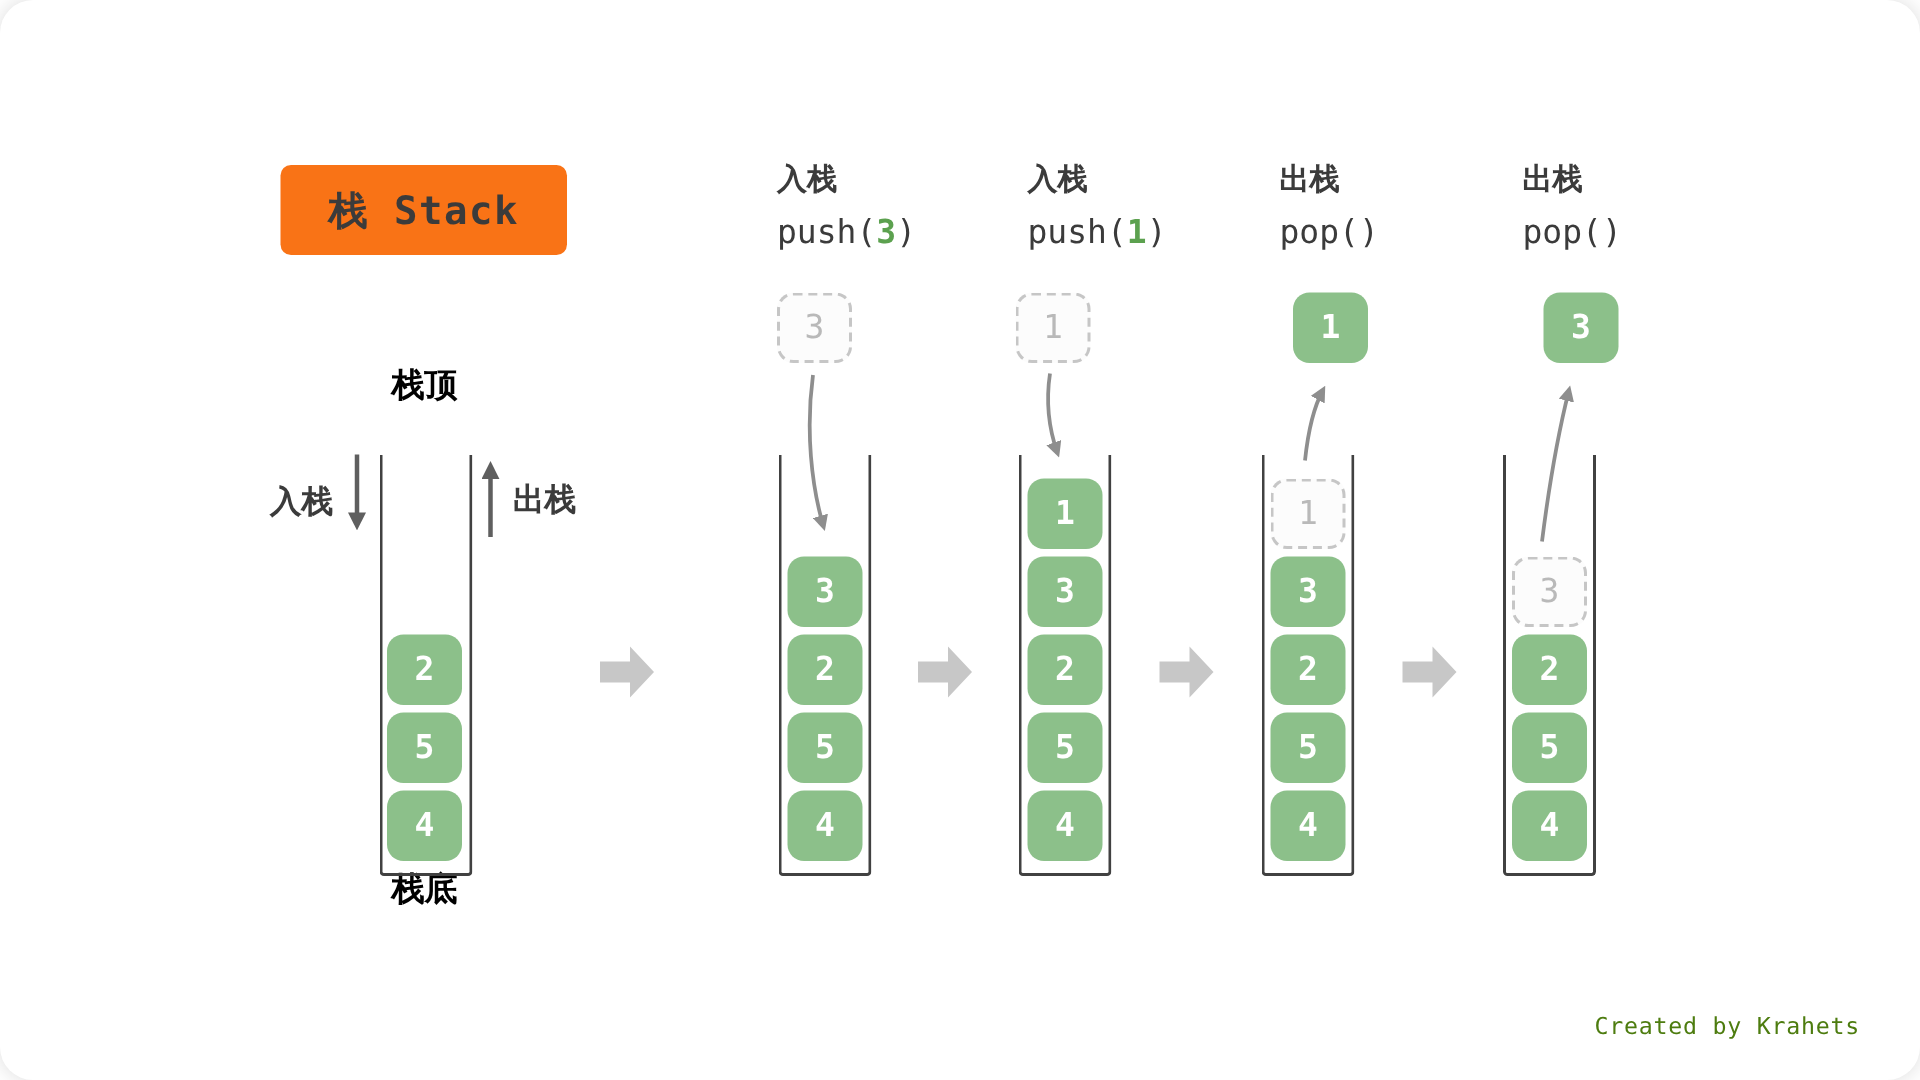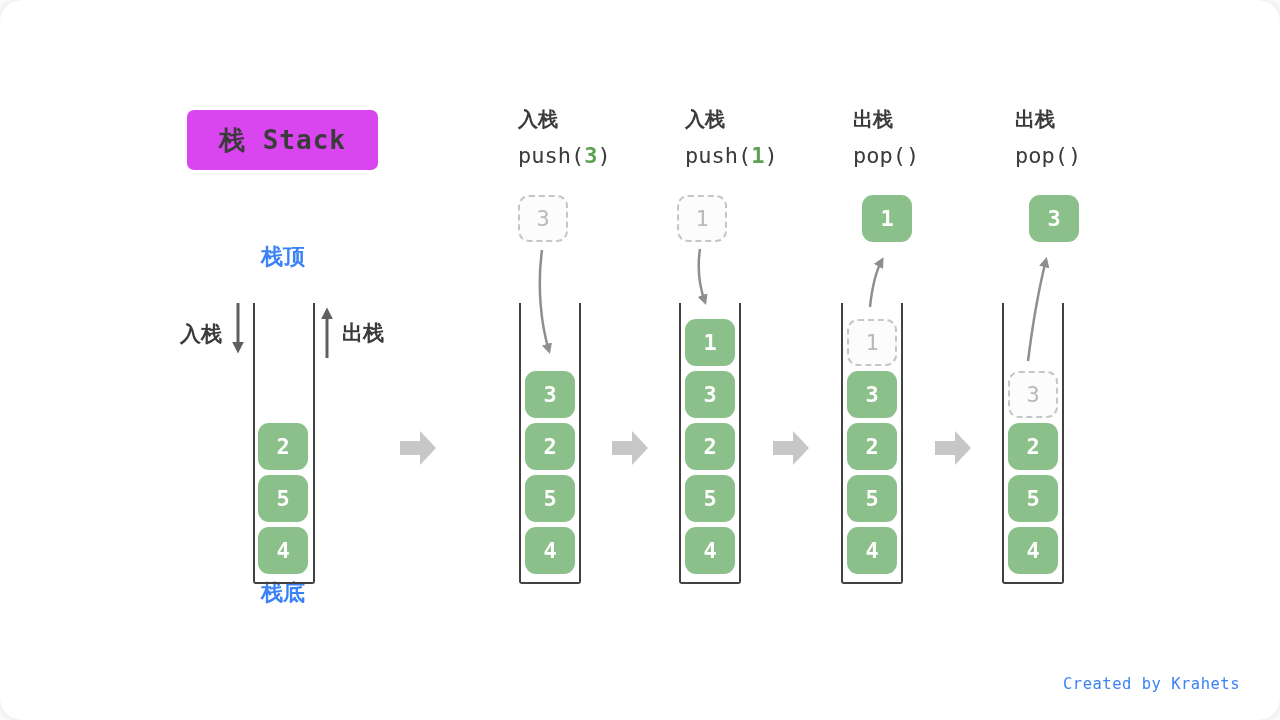--- a/index.html
+++ b/index.html
@@ -7,31 +7,31 @@
   .scene {
     position:relative; width:1280px; height:720px;
     font-family:"DejaVu Sans", sans-serif; overflow:hidden;
   }
   .card {
     position:absolute; inset:0; background:#ffffff;
     border-radius:22px; box-shadow:0 0 14px rgba(0,0,0,0.14);
   }
   .title-badge {
     position:absolute; left:187px; top:110px; width:191px; height:60px;
-    background:#d946ef; border-radius:7px;
+    background:#f97316; border-radius:7px;
     display:flex; align-items:center; justify-content:center;
     font-family:"DejaVu Sans Mono", monospace; font-size:26px; font-weight:600;
     color:#3b3b3b; letter-spacing:1px;
   }
   .side-label {
     position:absolute; font-size:21px; font-weight:bold; color:#3b3b3b;
   }
   .center-label {
     position:absolute; width:100px; text-align:center;
-    font-size:22px; font-weight:bold; color:#3b82f6;
+    font-size:22px; font-weight:bold; color:#000000;
   }
   .stack-container {
     position:absolute; top:303px; width:62px; height:281px;
     border-left:2px solid #414141; border-right:2px solid #414141;
     border-bottom:2px solid #414141; border-radius:0 0 3px 3px;
     background:transparent;
   }
   .cell {
     position:absolute; width:50px; height:47px; border-radius:11px;
     background:#8cc08a; color:#ffffff;
@@ -50,21 +50,21 @@
   .col-header .op { font-size:20px; font-weight:bold; color:#3b3b3b; }
   .col-header .call {
     margin-top:10px; font-family:"DejaVu Sans Mono", monospace;
     font-size:22px; color:#3b3b3b;
   }
   .col-header .call .arg { color:#5ca14f; font-weight:bold; }
   .arrows { position:absolute; inset:0; pointer-events:none; }
   .credit {
     position:absolute; right:40px; top:675px;
     font-family:"DejaVu Sans Mono", monospace; font-size:15.5px;
-    color:#3b82f6; letter-spacing:0.5px;
+    color:#4d7c0f; letter-spacing:0.5px;
   }
 </style>
 </head>
 <body>
 
 <div class="scene">
   <div class="card"></div>
 
   <div class="title-badge">栈 Stack</div>
 

